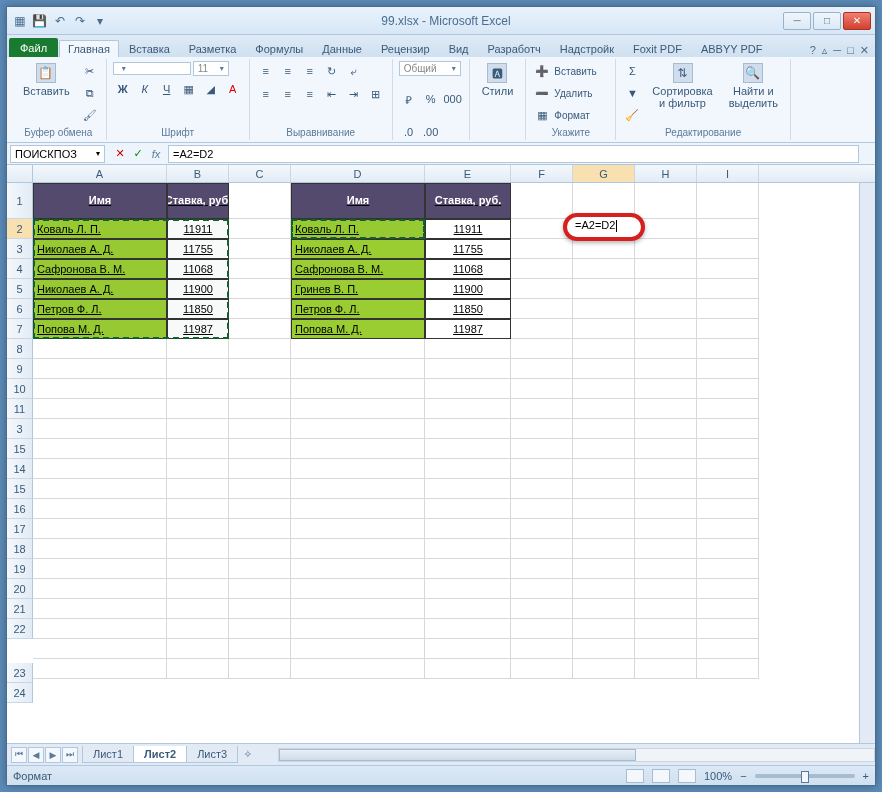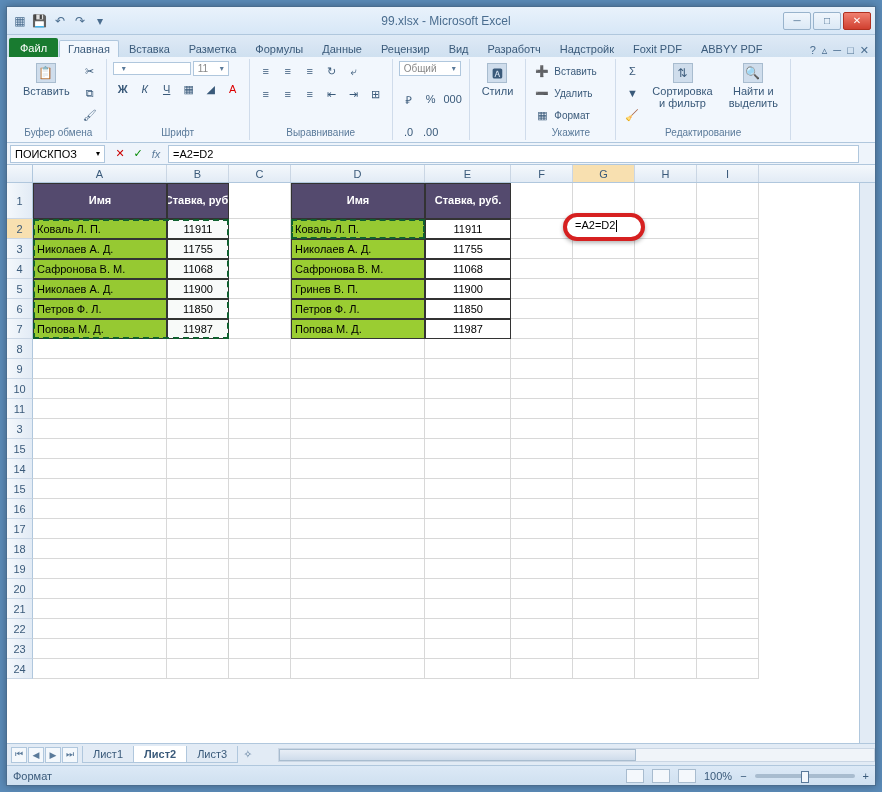--- a/index.html
+++ b/index.html
@@ -36,21 +36,21 @@
 .formula-input { flex:1; height:18px; border:1px solid #b0c7dd; background:#fff; padding:0 4px; font-size:11px; display:flex; align-items:center; margin-right:16px; }
 .grid-area { flex:1; display:flex; flex-direction:column; background:#fff; overflow:hidden; }
 .col-headers { display:flex; height:18px; background:linear-gradient(#f4f8fc,#e2ebf5); border-bottom:1px solid #b0c7dd; }
 .corner { width:26px; border-right:1px solid #b0c7dd; background:linear-gradient(#f4f8fc,#e2ebf5); }
 .colh { border-right:1px solid #cad6e4; text-align:center; font-size:11px; color:#3a5a7a; line-height:18px; }
 .colh.active { background:#f8e0b0; }
 .grid-body { flex:1; overflow:auto; display:flex; }
 .row-headers { display:flex; flex-direction:column; width:26px; }
 .rowh { height:20px; background:linear-gradient(90deg,#f4f8fc,#e2ebf5); border-bottom:1px solid #cad6e4; border-right:1px solid #b0c7dd; text-align:center; font-size:11px; color:#3a5a7a; line-height:20px; }
 .rowh.active { background:#f8e0b0; }
-.cells { position:relative; flex:1; }
+.cells { position:relative; flex:1;text-decoration:underline; }
 .cell-row { display:flex; height:20px; }
 .cell { border-right:1px solid #d8d8d8; border-bottom:1px solid #d8d8d8; padding:0 3px; font-size:11px; line-height:19px; overflow:hidden; white-space:nowrap; }
 .row1 .cell { height:36px; }
 .thead { background:#544a6e; color:#fff; text-align:center; font-weight:bold; font-size:11px; line-height:1.2; display:flex; align-items:center; justify-content:center; border:1px solid #333; }
 .tcell { background:#9acd32; border:1px solid #333; }
 .tcell.num { text-align:center; background:#fff; }
 .marquee { position:absolute; border:2px dashed #106030; background:rgba(16,96,48,.03); pointer-events:none; }
 .callout { position:absolute; border:4px solid #d62020; border-radius:14px; box-shadow:0 2px 4px rgba(0,0,0,.3); padding:2px 8px; background:#fff; font-size:11px; }
 .sheet-tabs { height:22px; background:#e2ebf5; display:flex; align-items:center; border-top:1px solid #b0c7dd; }
 .nav-arrows { display:flex; gap:1px; padding:0 4px;}
@@ -268,21 +268,21 @@
           <div class="rowh" style="height: 20px; line-height: 20px;">15</div>
           <div class="rowh" style="height: 20px; line-height: 20px;">14</div>
           <div class="rowh" style="height: 20px; line-height: 20px;">15</div>
           <div class="rowh" style="height: 20px; line-height: 20px;">16</div>
           <div class="rowh" style="height: 20px; line-height: 20px;">17</div>
           <div class="rowh" style="height: 20px; line-height: 20px;">18</div>
           <div class="rowh" style="height: 20px; line-height: 20px;">19</div>
           <div class="rowh" style="height: 20px; line-height: 20px;">20</div>
           <div class="rowh" style="height: 20px; line-height: 20px;">21</div>
           <div class="rowh" style="height: 20px; line-height: 20px;">22</div>
-          <div class="rowh" style="height: 20px; line-height: 20px;">23</div>
+          <div class="rowh" style="height: 20px; line-height: 20px; margin-top: 24px;">23</div>
           <div class="rowh" style="height: 20px; line-height: 20px;">24</div>
         </div>
       <div class="cells" id="cells">
           <div class="cell-row row1" style="height: 36px;">
             <div class="cell thead" style="width: 134px; height: 36px;">Имя</div>
             <div class="cell thead" style="width: 62px; height: 36px;">Ставка, руб.</div>
             <div class="cell" style="width: 62px; height: 36px;"></div>
             <div class="cell thead" style="width: 134px; height: 36px;">Имя</div>
             <div class="cell thead" style="width: 86px; height: 36px;">Ставка, руб.</div>
             <div class="cell" style="width: 62px; height: 36px;"></div>

